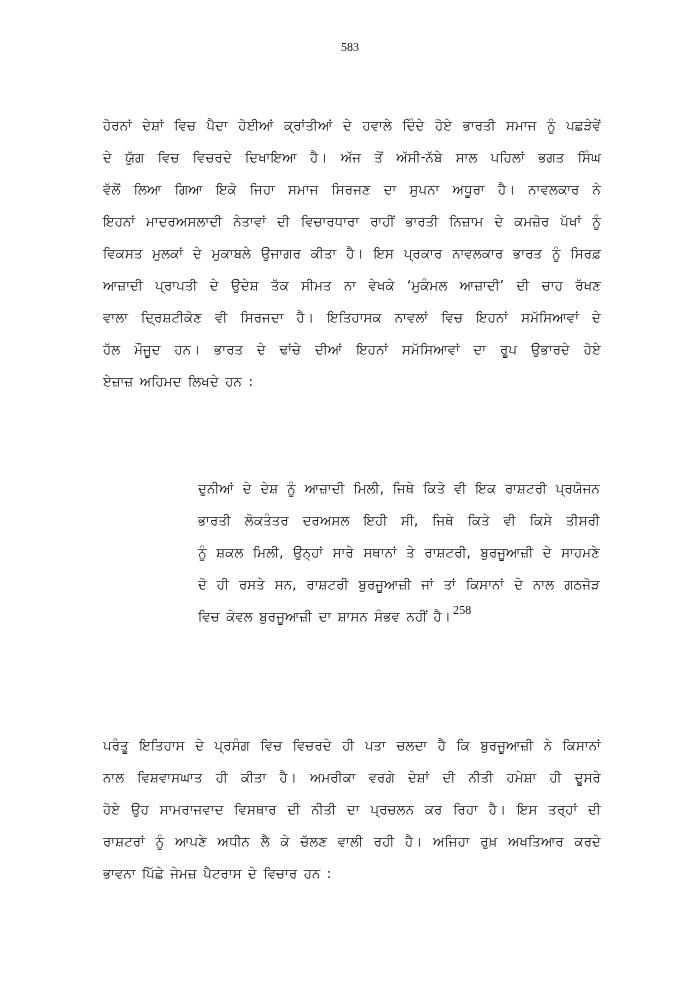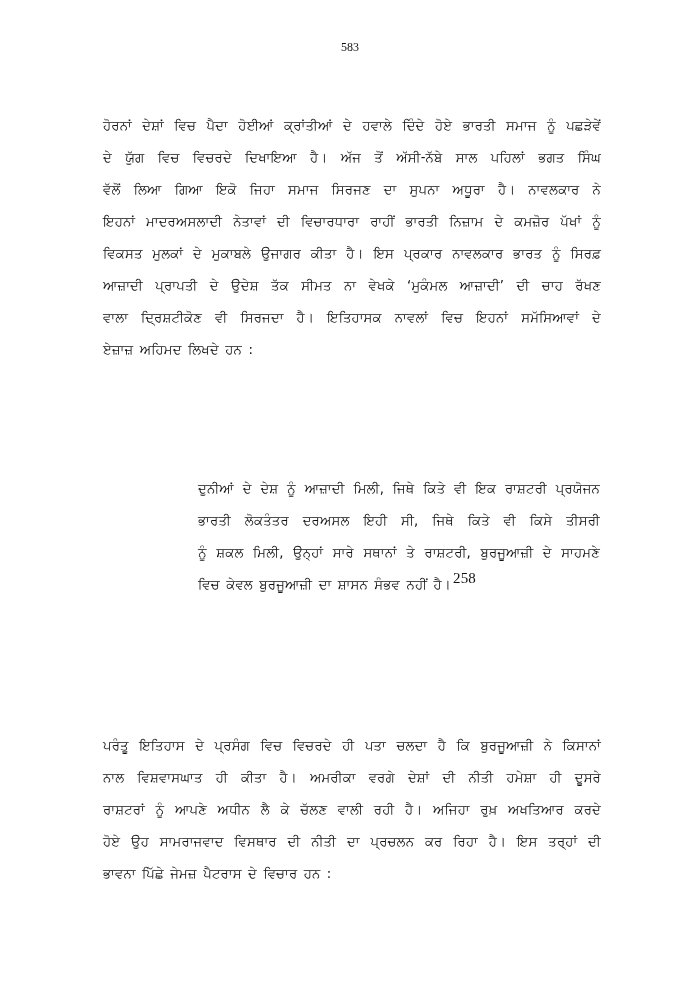--- a/index.html
+++ b/index.html
@@ -42,49 +42,51 @@
       word-spacing: 2px;
     }
     .line.last {
       text-align-last: left;
     }
     .p1 { top: 62px; }
     .quote { top: 425px; left: 198px; width: 402px; }
     .p2 { top: 682px; }
     sup.fn {
       font-family: "Liberation Serif", "DejaVu Serif", serif;
-      font-size: 15px;
+      font-size: 12px;
       vertical-align: top;
       position: relative;
       top: -7px;
       margin-left: 2px;
     }
   </style>
 </head>
 <body>
 
 <div class="page-number">583</div>
 
 <div class="para p1">
   <div class="line">ਹੋਰਨਾਂ ਦੇਸ਼ਾਂ ਵਿਚ ਪੈਦਾ ਹੋਈਆਂ ਕ੍ਰਾਂਤੀਆਂ ਦੇ ਹਵਾਲੇ ਦਿੰਦੇ ਹੋਏ ਭਾਰਤੀ ਸਮਾਜ ਨੂੰ ਪਛੜੇਵੇਂ</div>
   <div class="line">ਦੇ ਯੁੱਗ ਵਿਚ ਵਿਚਰਦੇ ਦਿਖਾਇਆ ਹੈ। ਅੱਜ ਤੋਂ ਅੱਸੀ-ਨੱਬੇ ਸਾਲ ਪਹਿਲਾਂ ਭਗਤ ਸਿੰਘ</div>
   <div class="line">ਵੱਲੋਂ ਲਿਆ ਗਿਆ ਇਕੋ ਜਿਹਾ ਸਮਾਜ ਸਿਰਜਣ ਦਾ ਸੁਪਨਾ ਅਧੂਰਾ ਹੈ। ਨਾਵਲਕਾਰ ਨੇ</div>
   <div class="line">ਇਹਨਾਂ ਮਾਦਰਅਸਲਾਦੀ ਨੇਤਾਵਾਂ ਦੀ ਵਿਚਾਰਧਾਰਾ ਰਾਹੀਂ ਭਾਰਤੀ ਨਿਜ਼ਾਮ ਦੇ ਕਮਜ਼ੋਰ ਪੱਖਾਂ ਨੂੰ</div>
   <div class="line">ਵਿਕਸਤ ਮੁਲਕਾਂ ਦੇ ਮੁਕਾਬਲੇ ਉਜਾਗਰ ਕੀਤਾ ਹੈ। ਇਸ ਪ੍ਰਕਾਰ ਨਾਵਲਕਾਰ ਭਾਰਤ ਨੂੰ ਸਿਰਫ਼</div>
   <div class="line">ਆਜ਼ਾਦੀ ਪ੍ਰਾਪਤੀ ਦੇ ਉਦੇਸ਼ ਤੱਕ ਸੀਮਤ ਨਾ ਵੇਖਕੇ ‘ਮੁਕੰਮਲ ਆਜ਼ਾਦੀ’ ਦੀ ਚਾਹ ਰੱਖਣ</div>
   <div class="line">ਵਾਲਾ ਦ੍ਰਿਸ਼ਟੀਕੋਣ ਵੀ ਸਿਰਜਦਾ ਹੈ। ਇਤਿਹਾਸਕ ਨਾਵਲਾਂ ਵਿਚ ਇਹਨਾਂ ਸਮੱਸਿਆਵਾਂ ਦੇ</div>
+  <div class="line">ਹੱਲ ਮੌਜੂਦ ਹਨ। ਭਾਰਤ ਦੇ ਢਾਂਚੇ ਦੀਆਂ ਇਹਨਾਂ ਸਮੱਸਿਆਵਾਂ ਦਾ ਰੂਪ ਉਭਾਰਦੇ ਹੋਏ</div>
   <div class="line last">ਏਜ਼ਾਜ਼ ਅਹਿਮਦ ਲਿਖਦੇ ਹਨ :</div>
 </div>
 
 <div class="para quote">
   <div class="line">ਦੁਨੀਆਂ ਦੇ ਦੇਸ਼ ਨੂੰ ਆਜ਼ਾਦੀ ਮਿਲੀ, ਜਿਥੇ ਕਿਤੇ ਵੀ ਇਕ ਰਾਸ਼ਟਰੀ ਪ੍ਰਯੋਜਨ</div>
   <div class="line">ਭਾਰਤੀ ਲੋਕਤੰਤਰ ਦਰਅਸਲ ਇਹੀ ਸੀ, ਜਿਥੇ ਕਿਤੇ ਵੀ ਕਿਸੇ ਤੀਸਰੀ</div>
   <div class="line">ਨੂੰ ਸ਼ਕਲ ਮਿਲੀ, ਉਨ੍ਹਾਂ ਸਾਰੇ ਸਥਾਨਾਂ ਤੇ ਰਾਸ਼ਟਰੀ, ਬੁਰਜੂਆਜ਼ੀ ਦੇ ਸਾਹਮਣੇ</div>
+  <div class="line">ਦੋ ਹੀ ਰਸਤੇ ਸਨ, ਰਾਸ਼ਟਰੀ ਬੁਰਜੂਆਜ਼ੀ ਜਾਂ ਤਾਂ ਕਿਸਾਨਾਂ ਦੇ ਨਾਲ ਗਠਜੋੜ</div>
   <div class="line last"><span>ਵਿਚ ਕੇਵਲ ਬੁਰਜੂਆਜ਼ੀ ਦਾ ਸ਼ਾਸਨ ਸੰਭਵ ਨਹੀਂ ਹੈ।</span><sup class="fn">258</sup></div>
 </div>
 
 <div class="para p2">
   <div class="line">ਪਰੰਤੂ ਇਤਿਹਾਸ ਦੇ ਪ੍ਰਸੰਗ ਵਿਚ ਵਿਚਰਦੇ ਹੀ ਪਤਾ ਚਲਦਾ ਹੈ ਕਿ ਬੁਰਜੂਆਜ਼ੀ ਨੇ ਕਿਸਾਨਾਂ</div>
   <div class="line">ਨਾਲ ਵਿਸ਼ਵਾਸਘਾਤ ਹੀ ਕੀਤਾ ਹੈ। ਅਮਰੀਕਾ ਵਰਗੇ ਦੇਸ਼ਾਂ ਦੀ ਨੀਤੀ ਹਮੇਸ਼ਾ ਹੀ ਦੂਸਰੇ</div>
+  <div class="line">ਹੋਏ ਉਹ ਸਾਮਰਾਜਵਾਦ ਵਿਸਥਾਰ ਦੀ ਨੀਤੀ ਦਾ ਪ੍ਰਚਲਨ ਕਰ ਰਿਹਾ ਹੈ। ਇਸ ਤਰ੍ਹਾਂ ਦੀ</div>
   <div class="line">ਰਾਸ਼ਟਰਾਂ ਨੂੰ ਆਪਣੇ ਅਧੀਨ ਲੈ ਕੇ ਚੱਲਣ ਵਾਲੀ ਰਹੀ ਹੈ। ਅਜਿਹਾ ਰੁਖ਼ ਅਖਤਿਆਰ ਕਰਦੇ</div>
-  <div class="line">ਹੋਏ ਉਹ ਸਾਮਰਾਜਵਾਦ ਵਿਸਥਾਰ ਦੀ ਨੀਤੀ ਦਾ ਪ੍ਰਚਲਨ ਕਰ ਰਿਹਾ ਹੈ। ਇਸ ਤਰ੍ਹਾਂ ਦੀ</div>
   <div class="line last">ਭਾਵਨਾ ਪਿੱਛੇ ਜੇਮਜ਼ ਪੈਟਰਾਸ ਦੇ ਵਿਚਾਰ ਹਨ :</div>
 </div>
 
 </body></html>

